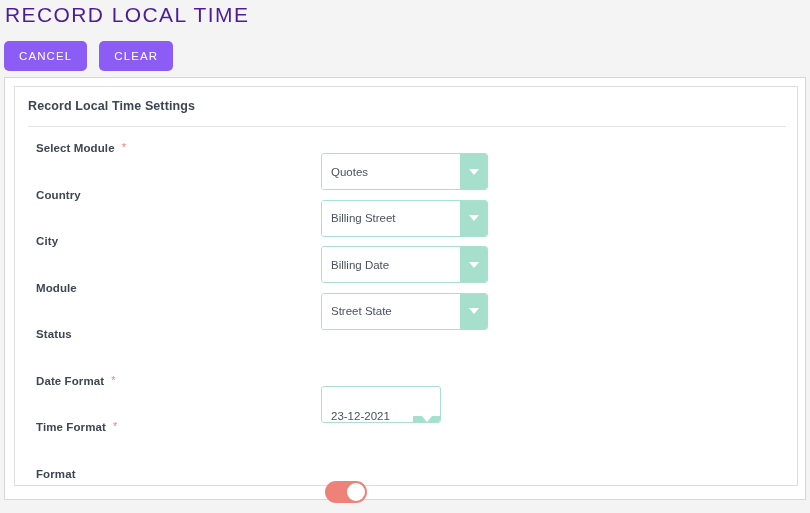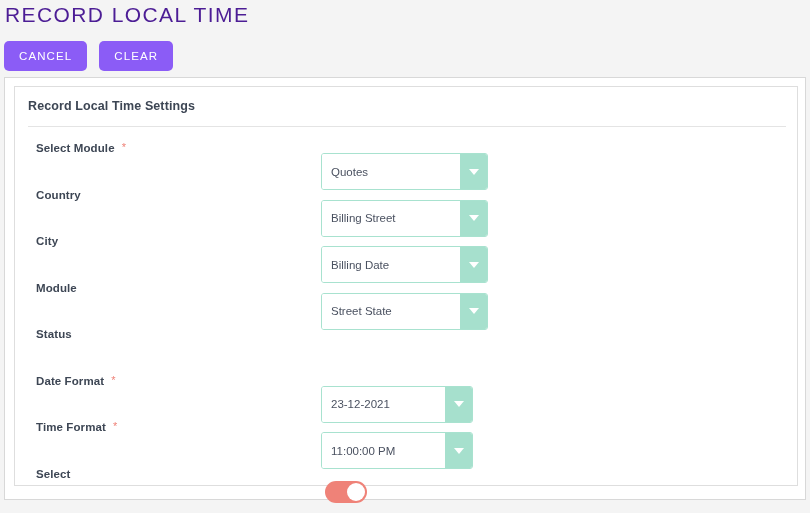--- a/index.html
+++ b/index.html
@@ -128,21 +128,21 @@
     left: 306px;
     height: 37px;
     display: flex;
     border: 1px solid #a8e2cf;
     border-radius: 3px;
     background: #ffffff;
     overflow: hidden;
     cursor: pointer;
   }
   .select.wide  { width: 167px; }
-  .select.narrow{ width: 152px; }
+  .select.narrow{ width: 120px; align-items: flex-end; }
   .select-value {
     flex: 1;
     display: flex;
     align-items: center;
     padding-left: 9px;
     font-size: 11.5px;
     color: #4a5160;
     background: #ffffff;
     white-space: nowrap;
     overflow: hidden;
@@ -242,28 +242,22 @@
           <div class="row-label"><span>Date Format</span><span class="req">*</span></div>
           <div class="select narrow">
             <div class="select-value">23-12-2021</div>
             <div class="select-arrow">
               <div class="caret"></div>
             </div>
           </div>
         </div>
         <div class="row">
           <div class="row-label"><span>Time Format</span><span class="req">*</span></div>
-          <div class="select narrow">
-            <div class="select-value">11:00:00 PM</div>
-            <div class="select-arrow">
-              <div class="caret"></div>
-            </div>
-          </div>
-        </div>
-        <div class="row">
-          <div class="row-label"><span>Select</span></div>
+        </div>
+        <div class="row">
+          <div class="row-label"><span>Format</span></div>
           <div class="toggle">
             <div class="toggle-knob"></div>
           </div>
         </div>
       </div>
   </div>
 </div>
 
 </body></html>

